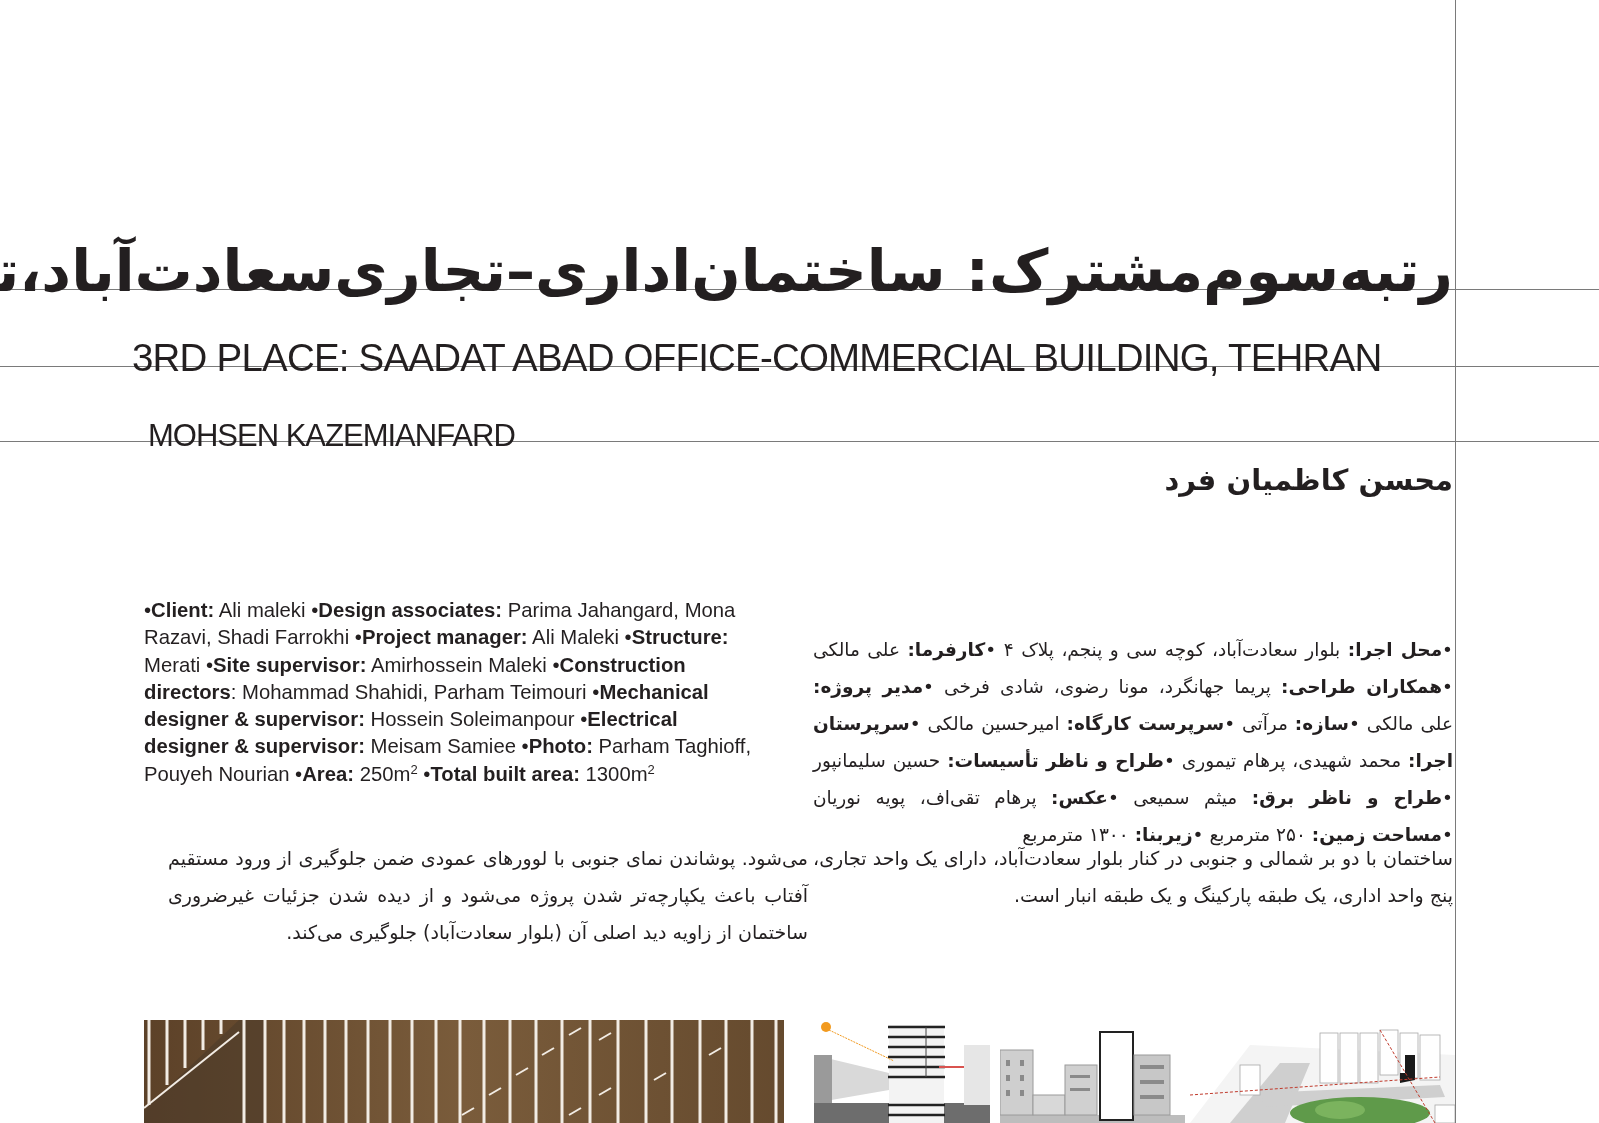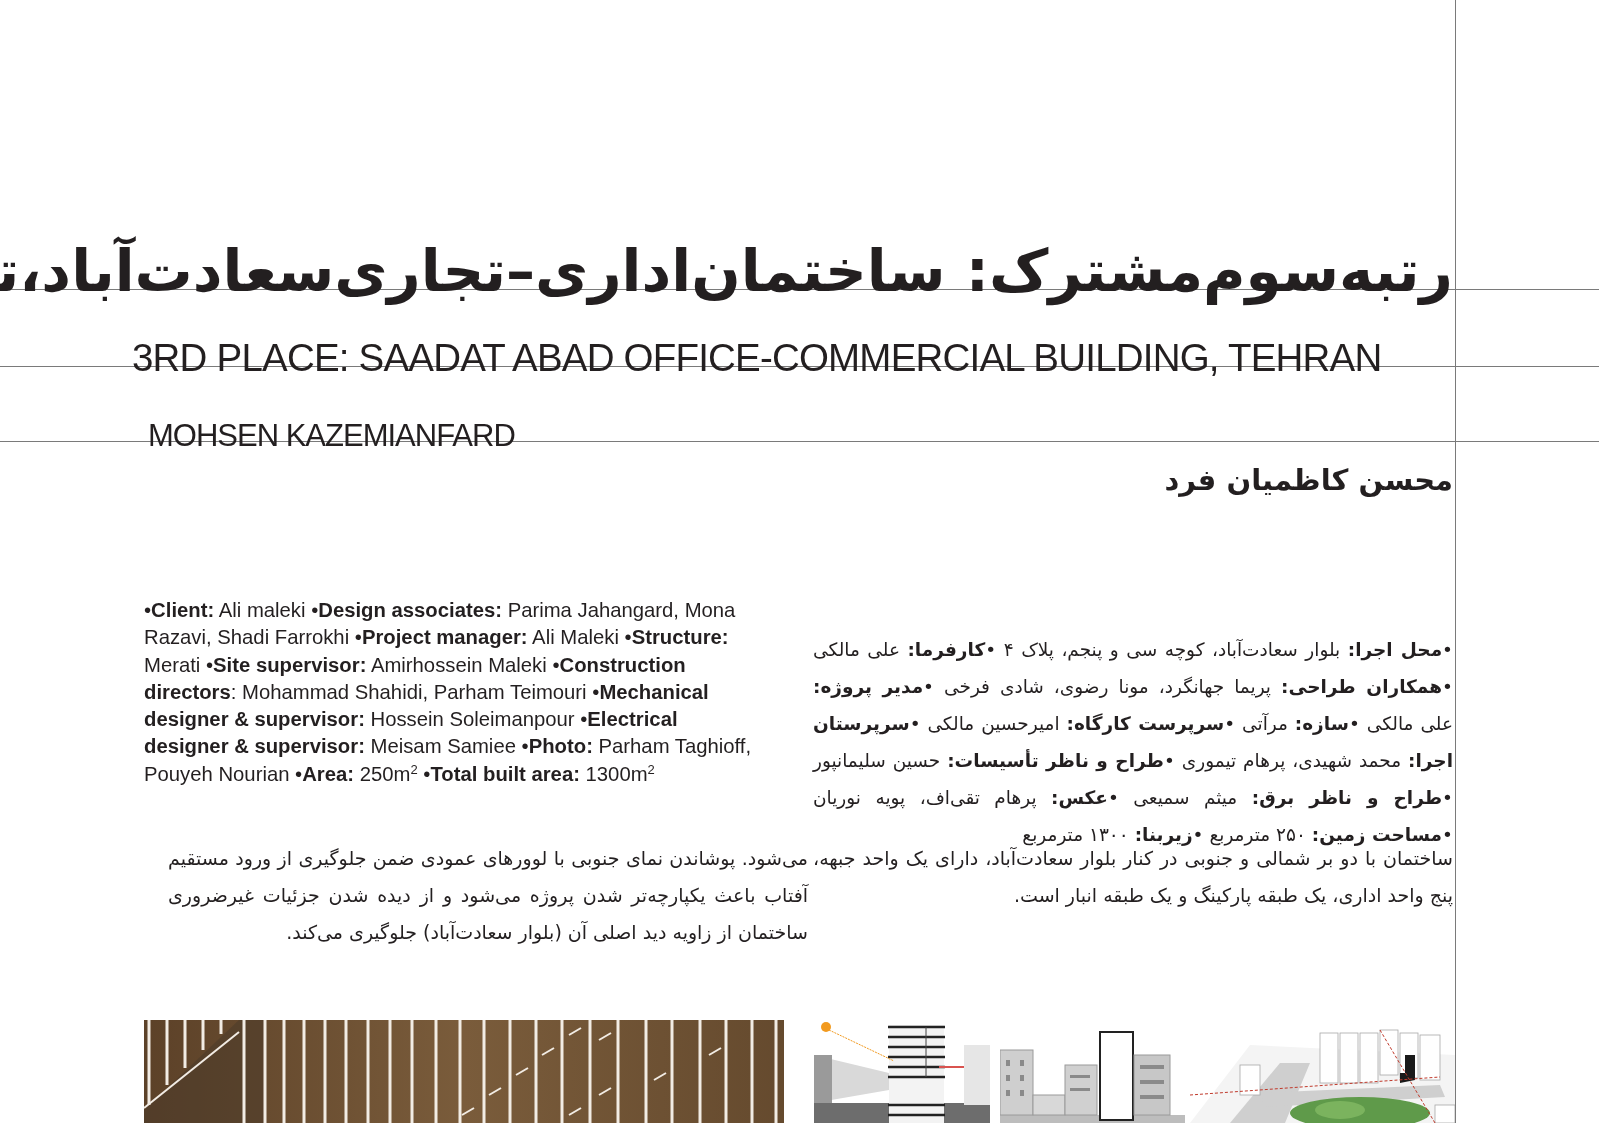--- a/index.html
+++ b/index.html
@@ -36,21 +36,21 @@
 <div class="author-en">MOHSEN KAZEMIANFARD</div>
 <div class="author-fa">محسن کاظمیان فرد</div>
 
 <div class="credits-en">
   •<b>Client:</b><span> Ali maleki </span>•<b>Design associates:</b><span> Parima Jahangard, Mona Razavi, Shadi Farrokhi </span>•<b>Project manager:</b><span> Ali Maleki </span>•<b>Structure:</b><span> Merati </span>•<b>Site supervisor:</b><span> Amirhossein Maleki </span>•<b>Construction directors</b><span>: Mohammad Shahidi, Parham Teimouri </span>•<b>Mechanical designer &amp; supervisor:</b><span> Hossein Soleimanpour </span>•<b>Electrical designer &amp; supervisor:</b><span> Meisam Samiee </span>•<b>Photo:</b><span> Parham Taghioff, Pouyeh Nourian </span>•<b>Area:</b><span> 250m</span><sup>2</sup> •<b>Total built area:</b><span> 1300m</span><sup>2</sup>
 </div>
 
 <div class="credits-fa">•<b>محل اجرا:</b><span> بلوار سعادت‌آباد، کوچه سی و پنجم، پلاک ۴ </span>•<b>کارفرما:</b><span> علی مالکی </span>•<b>همکاران طراحی:</b><span> پریما جهانگرد، مونا رضوی، شادی فرخی </span>•<b>مدیر پروژه:</b><span> علی مالکی </span>•<b>سازه:</b><span> مرآتی </span>•<b>سرپرست کارگاه:</b><span> امیرحسین مالکی </span>•<b>سرپرستان اجرا:</b><span> محمد شهیدی، پرهام تیموری </span>•<b>طراح و ناظر تأسیسات:</b><span> حسین سلیمانپور </span>•<b>طراح و ناظر برق:</b><span> میثم سمیعی </span>•<b>عکس:</b><span> پرهام تقی‌اف، پویه نوریان </span>•<b>مساحت زمین:</b><span> ۲۵۰ مترمربع </span>•<b>زیربنا:</b><span> ۱۳۰۰ مترمربع</span></div>
 
 <div class="body-fa-right">
-  <div>ساختمان با دو بر شمالی و جنوبی در کنار بلوار سعادت‌آباد، دارای یک واحد جبهه، پنج واحد اداری، یک طبقه پارکینگ و یک طبقه انبار است.</div>
+  <div>ساختمان با دو بر شمالی و جنوبی در کنار بلوار سعادت‌آباد، دارای یک واحد تجاری، پنج واحد اداری، یک طبقه پارکینگ و یک طبقه انبار است.</div>
 </div>
 <div class="body-fa-left">می‌شود. پوشاندن نمای جنوبی با لوورهای عمودی ضمن جلوگیری از ورود مستقیم آفتاب باعث یکپارچه‌تر شدن پروژه می‌شود و از دیده شدن جزئیات غیرضروری ساختمان از زاویه دید اصلی آن (بلوار سعادت‌آباد) جلوگیری می‌کند.</div>
 
 <div class="photo">
   <svg width="640" height="103" viewBox="0 0 640 103" xmlns="http://www.w3.org/2000/svg">
     <defs>
       <linearGradient id="wood" x1="0" x2="1" y1="0" y2="0">
         <stop offset="0" stop-color="#5c4128"></stop>
         <stop offset="0.5" stop-color="#7a5c3b"></stop>
         <stop offset="1" stop-color="#654a2e"></stop>

